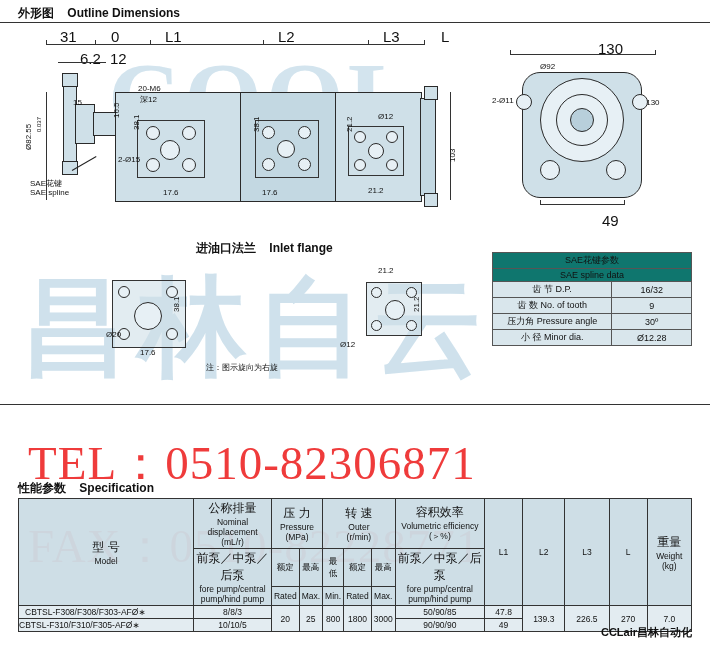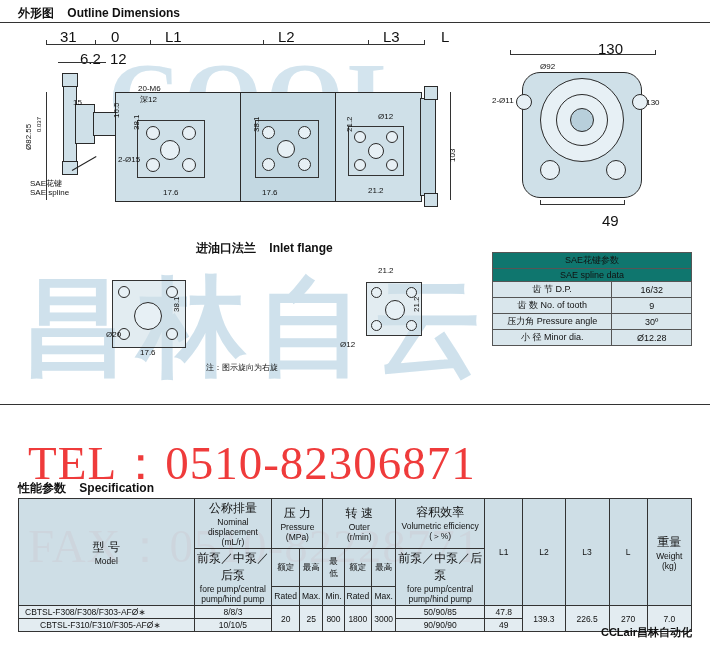--- a/index.html
+++ b/index.html
@@ -313,21 +313,21 @@
       <td rowspan="2">1800</td>
       <td rowspan="2">3000</td>
       <td>50/90/85</td>
       <td>47.8</td>
       <td rowspan="2">139.3</td>
       <td rowspan="2">226.5</td>
       <td rowspan="2">270</td>
       <td rowspan="2">7.0</td>
     </tr>
     <tr>
-      <td style="text-align:left;padding-left:21px;">CBTSL-F310/F310/F305-AFØ∗</td>
+      <td style="text-align:left;padding-left:0;">CBTSL-F310/F310/F305-AFØ∗</td>
       <td>10/10/5</td>
       <td>90/90/90</td>
       <td>49</td>
     </tr>
   </tbody>
     </table>
 
   <div class="cclair">CCLair昌林自动化</div>
 </div>
 

